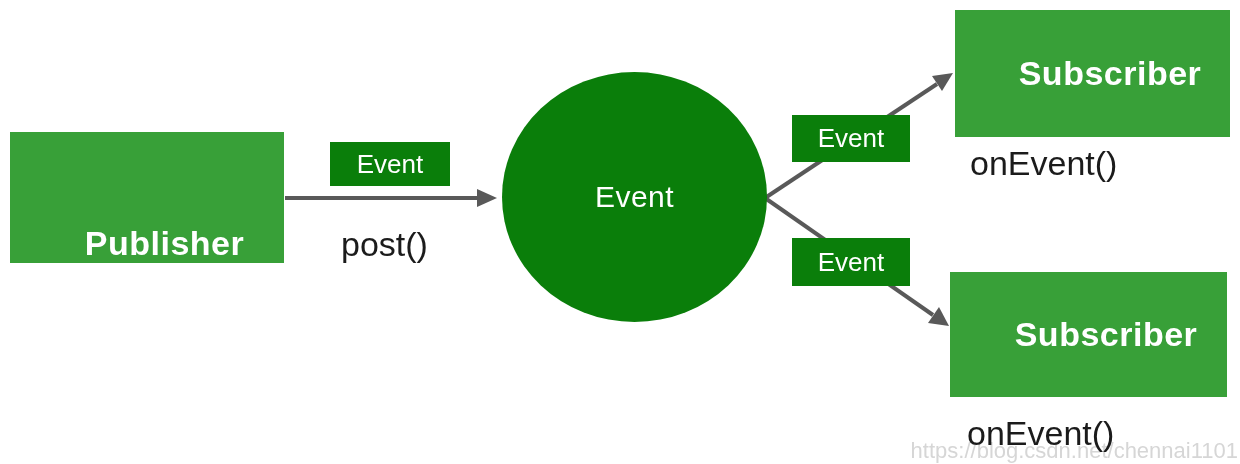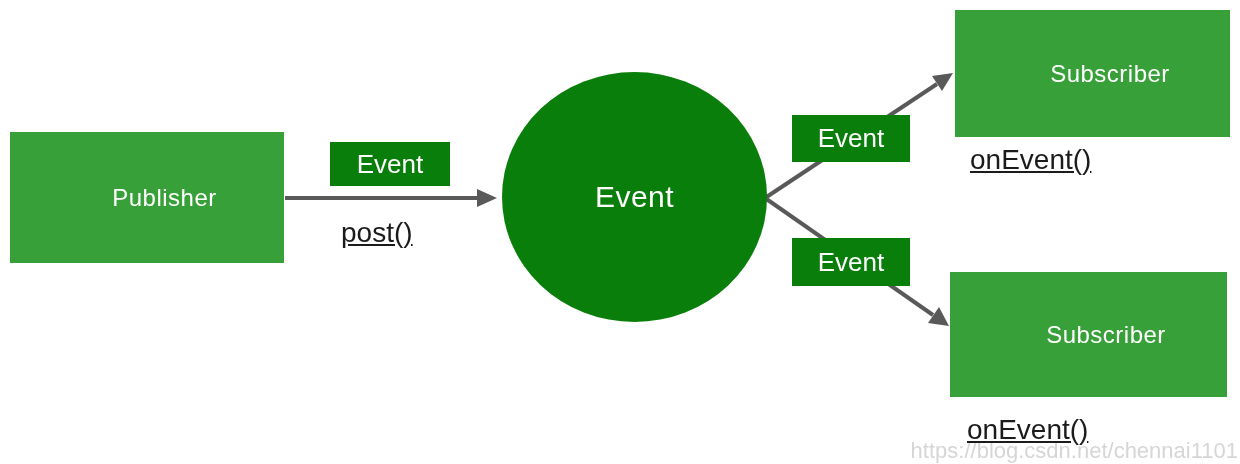--- a/index.html
+++ b/index.html
@@ -28,22 +28,22 @@
   }
   .arrow-line { stroke: var(--arrow_gray); stroke-width: 4; fill: none; }
   .arrow-head { fill: var(--arrow_gray); stroke: none; }
   .node {
     position: absolute;
     display: flex;
     align-items: center;
     justify-content: center;
     background: var(--node_green);
     color: #ffffff;
-    font-size: 24px;
-    font-weight: 400;
+    font-size: 34px;
+    font-weight: 700;
     z-index: 2;
     letter-spacing: 0.5px;
     padding-left: 35px;
   }
   .event-tag {
     position: absolute;
     display: flex;
     align-items: center;
     justify-content: center;
     background: var(--accent_green);
@@ -66,25 +66,24 @@
     font-size: 30px;
     font-weight: 300;
     line-height: 54px;
     z-index: 2;
     text-align: center;
     letter-spacing: 0.5px;
   }
   .method {
     position: absolute;
     color: var(--label_black);
-    font-size: 28px;
+    font-size: 34px;
     font-weight: 300;
     z-index: 2;
     white-space: nowrap;
-    text-decoration: underline;
   }
   .watermark {
     position: absolute;
     right: 2px;
     top: 438px;
     color: var(--watermark_gray);
     font-size: 22px;
     font-weight: 300;
     z-index: 1;
     white-space: nowrap;
@@ -100,29 +99,29 @@
     <line class="arrow-line" x1="285" y1="198" x2="480" y2="198"></line>
     <polygon class="arrow-head" points="497,198 477,189 477,207"></polygon>
 
     <line class="arrow-line" x1="765" y1="198" x2="937" y2="84"></line>
     <polygon class="arrow-head" points="953,73 942,91 932,76"></polygon>
 
     <line class="arrow-line" x1="765" y1="198" x2="933" y2="315"></line>
     <polygon class="arrow-head" points="949,326 928,323 939,307"></polygon>
   </svg>
 
-  <div class="node" style="left:10px; top:132px; width:274px; height:131px;">
+  <div class="node" style="left:10px; top:132px; width:274px; height:131px;align-items:flex-end;">
     <span>Publisher</span>
   </div>
 
   <div class="event-tag" style="left:330px; top:142px; width:120px; height:44px;">
     <span>Event</span>
   </div>
 
-  <div class="method" style="left:341px; top:217px;">post()</div>
+  <div class="method" style="left:341px; top:225px;">post()</div>
 
   <div class="bus-circle">
     <span>Event</span>
   </div>
 
   <div class="event-tag" style="left:792px; top:115px; width:118px; height:47px;">
     <span>Event</span>
   </div>
 
   <div class="event-tag" style="left:792px; top:238px; width:118px; height:48px;">

